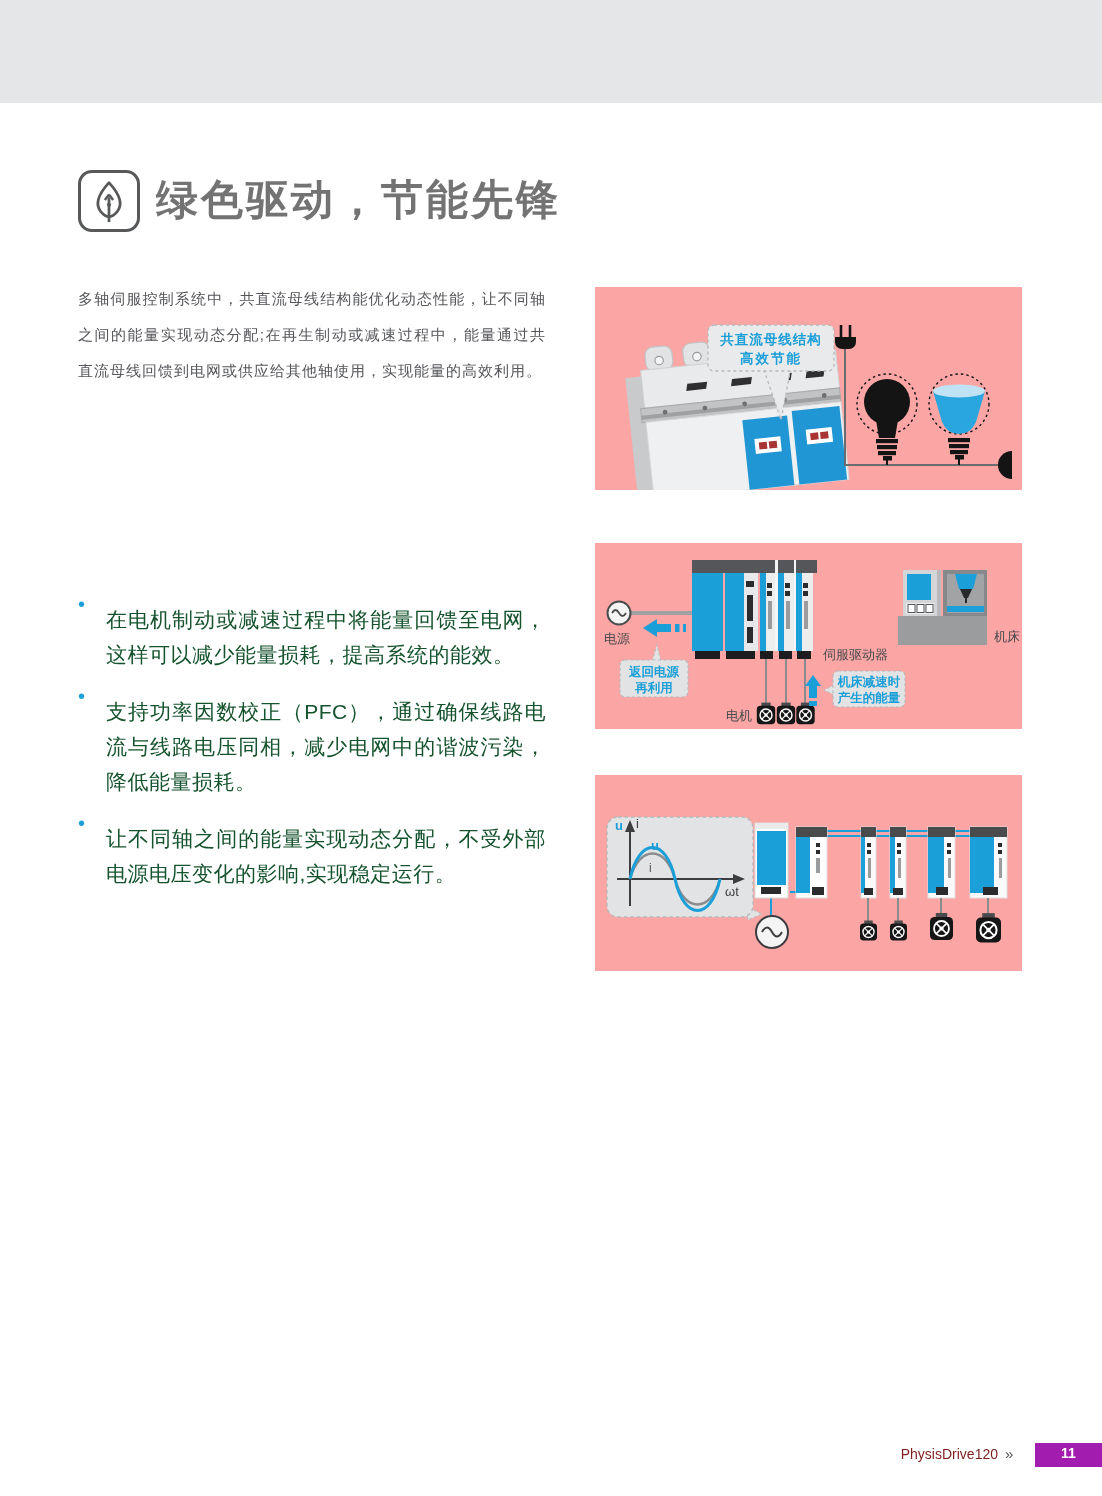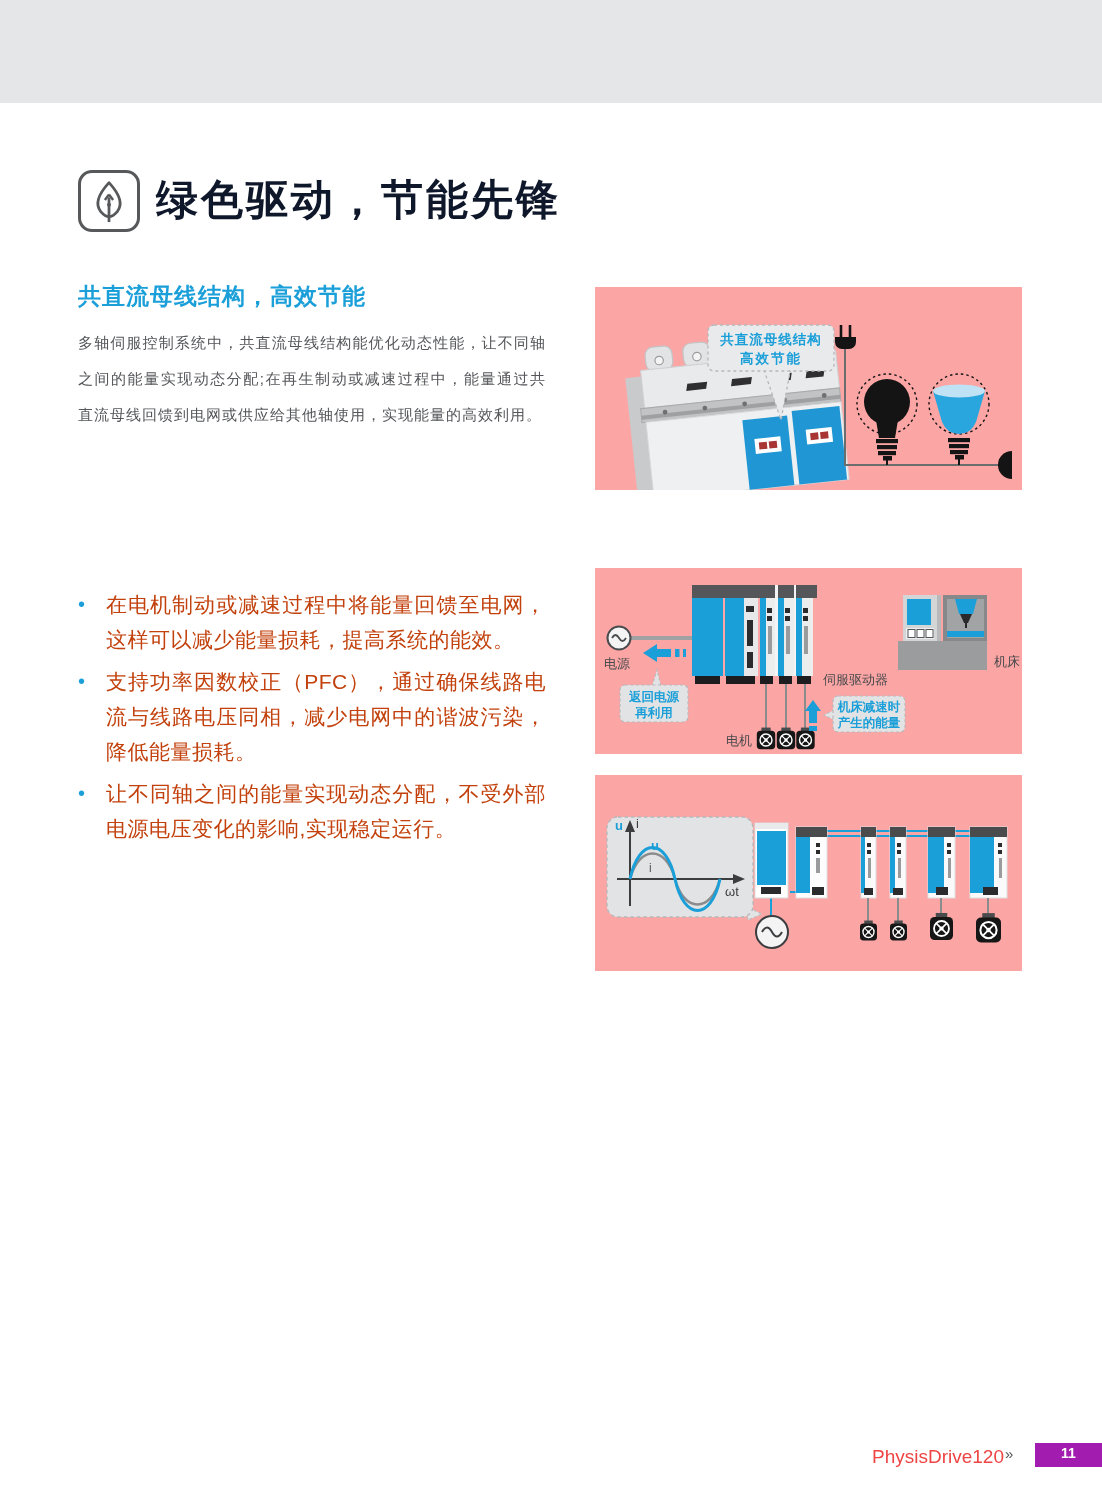--- a/index.html
+++ b/index.html
@@ -4,40 +4,40 @@
 <style>
   html,body{margin:0;padding:0;}
   body{
     width:1102px;height:1496px;position:relative;background:#ffffff;
     font-family:"Liberation Sans", sans-serif;color:#55565a;overflow:hidden;
   }
   .band{position:absolute;left:0;top:0;width:1102px;height:103px;background:#e5e6e8;}
   
   .title-row{position:absolute;left:78px;top:170px;height:66px;}
   .leaf-box{position:absolute;left:0;top:0;width:56px;height:56px;border:3.5px solid #57585a;border-radius:14px;display:flex;align-items:center;justify-content:center;}
-  .page-title{position:absolute;left:78px;top:2px;width:620px;font-size:42px;font-weight:bold;color:#0f172a;letter-spacing:3px;white-space:nowrap;}
+  .page-title{position:absolute;left:78px;top:2px;width:620px;font-size:42px;font-weight:bold;color:#737373;letter-spacing:3px;white-space:nowrap;}
   
   .section{position:absolute;left:78px;width:468px;}
   .sec1{top:281px;}
   .sec2{top:567px;}
   .sec-heading{font-size:23px;font-weight:bold;color:#1b9fd9;letter-spacing:1px;margin:0 0 13px 0;}
   .body-par{font-size:15px;line-height:36px;color:#55565a;text-align:justify;letter-spacing:1px;margin:0 0 14px 0;}
   .bullets{margin-top:20px;}
   .bullet{display:flex;margin-bottom:7px;}
   .bullet .mark{width:28px;color:#1b9fd9;font-size:20px;line-height:35px;flex:0 0 28px;}
-  .bullet .btxt{flex:1;font-size:21px;line-height:35px;color:#c2410c;text-align:justify;letter-spacing:0.5px;}
+  .bullet .btxt{flex:1;font-size:21px;line-height:35px;color:#14532d;text-align:justify;letter-spacing:0.5px;margin-top:15px;}
   
   .panel{position:absolute;left:595px;width:427px;background:#fca5a5;}
   .p1{top:287px;height:203px;}
-  .p2{top:568px;height:186px;}
+  .p2{top:543px;height:186px;}
   .p3{top:775px;height:196px;}
   svg{display:block;}
   svg text{font-family:"Liberation Sans", sans-serif;}
   
-  .footer-product{position:absolute;left:872px;top:1446px;width:126px;text-align:right;font-size:19px;color:#ef4444;}
+  .footer-product{position:absolute;left:872px;top:1446px;width:126px;text-align:right;font-size:14px;color:#7f1d1d;}
   .footer-sep{position:absolute;left:1005px;top:1445px;font-size:15px;color:#55565a;}
   .footer-pagebox{position:absolute;left:1035px;top:1443px;width:67px;height:24px;background:#a21caf;color:#ffffff;font-size:14px;font-weight:bold;text-align:center;line-height:21px;}
 </style>
 </head>
 <body>
 
 <div class="band"></div>
 
 <div class="title-row">
   <div class="leaf-box">
@@ -45,21 +45,20 @@
       <path d="M24,4 C13,16 8,27 15,35.5 C18.5,39.5 21.3,41 24,41 C26.7,41 29.5,39.5 33,35.5 C40,27 35,16 24,4 Z" fill="none" stroke="#57585a" stroke-width="3" stroke-linejoin="round"></path>
       <line x1="24" y1="20" x2="24" y2="47" stroke="#57585a" stroke-width="3"></line>
       <path d="M24,17 l-4.5,6 M24,17 l4.5,6" fill="none" stroke="#57585a" stroke-width="2.6"></path>
       <circle cx="24" cy="28" r="2.2" fill="#57585a"></circle>
     </svg>
   </div>
   <div class="page-title">绿色驱动，节能先锋</div>
 </div>
 
 <div class="section sec1">
-  <h2 class="sec-heading">共直流母线结构，高效节能</h2>
   <p class="body-par">多轴伺服控制系统中，共直流母线结构能优化动态性能，让不同轴之间的能量实现动态分配;在再生制动或减速过程中，能量通过共直流母线回馈到电网或供应给其他轴使用，实现能量的高效利用。</p>
 </div>
 
 <div class="section sec2">
   <div class="bullets">
     <div class="bullet">
       <span class="mark">•</span>
       <div class="btxt">在电机制动或减速过程中将能量回馈至电网，这样可以减少能量损耗，提高系统的能效。</div>
     </div>
     <div class="bullet">

